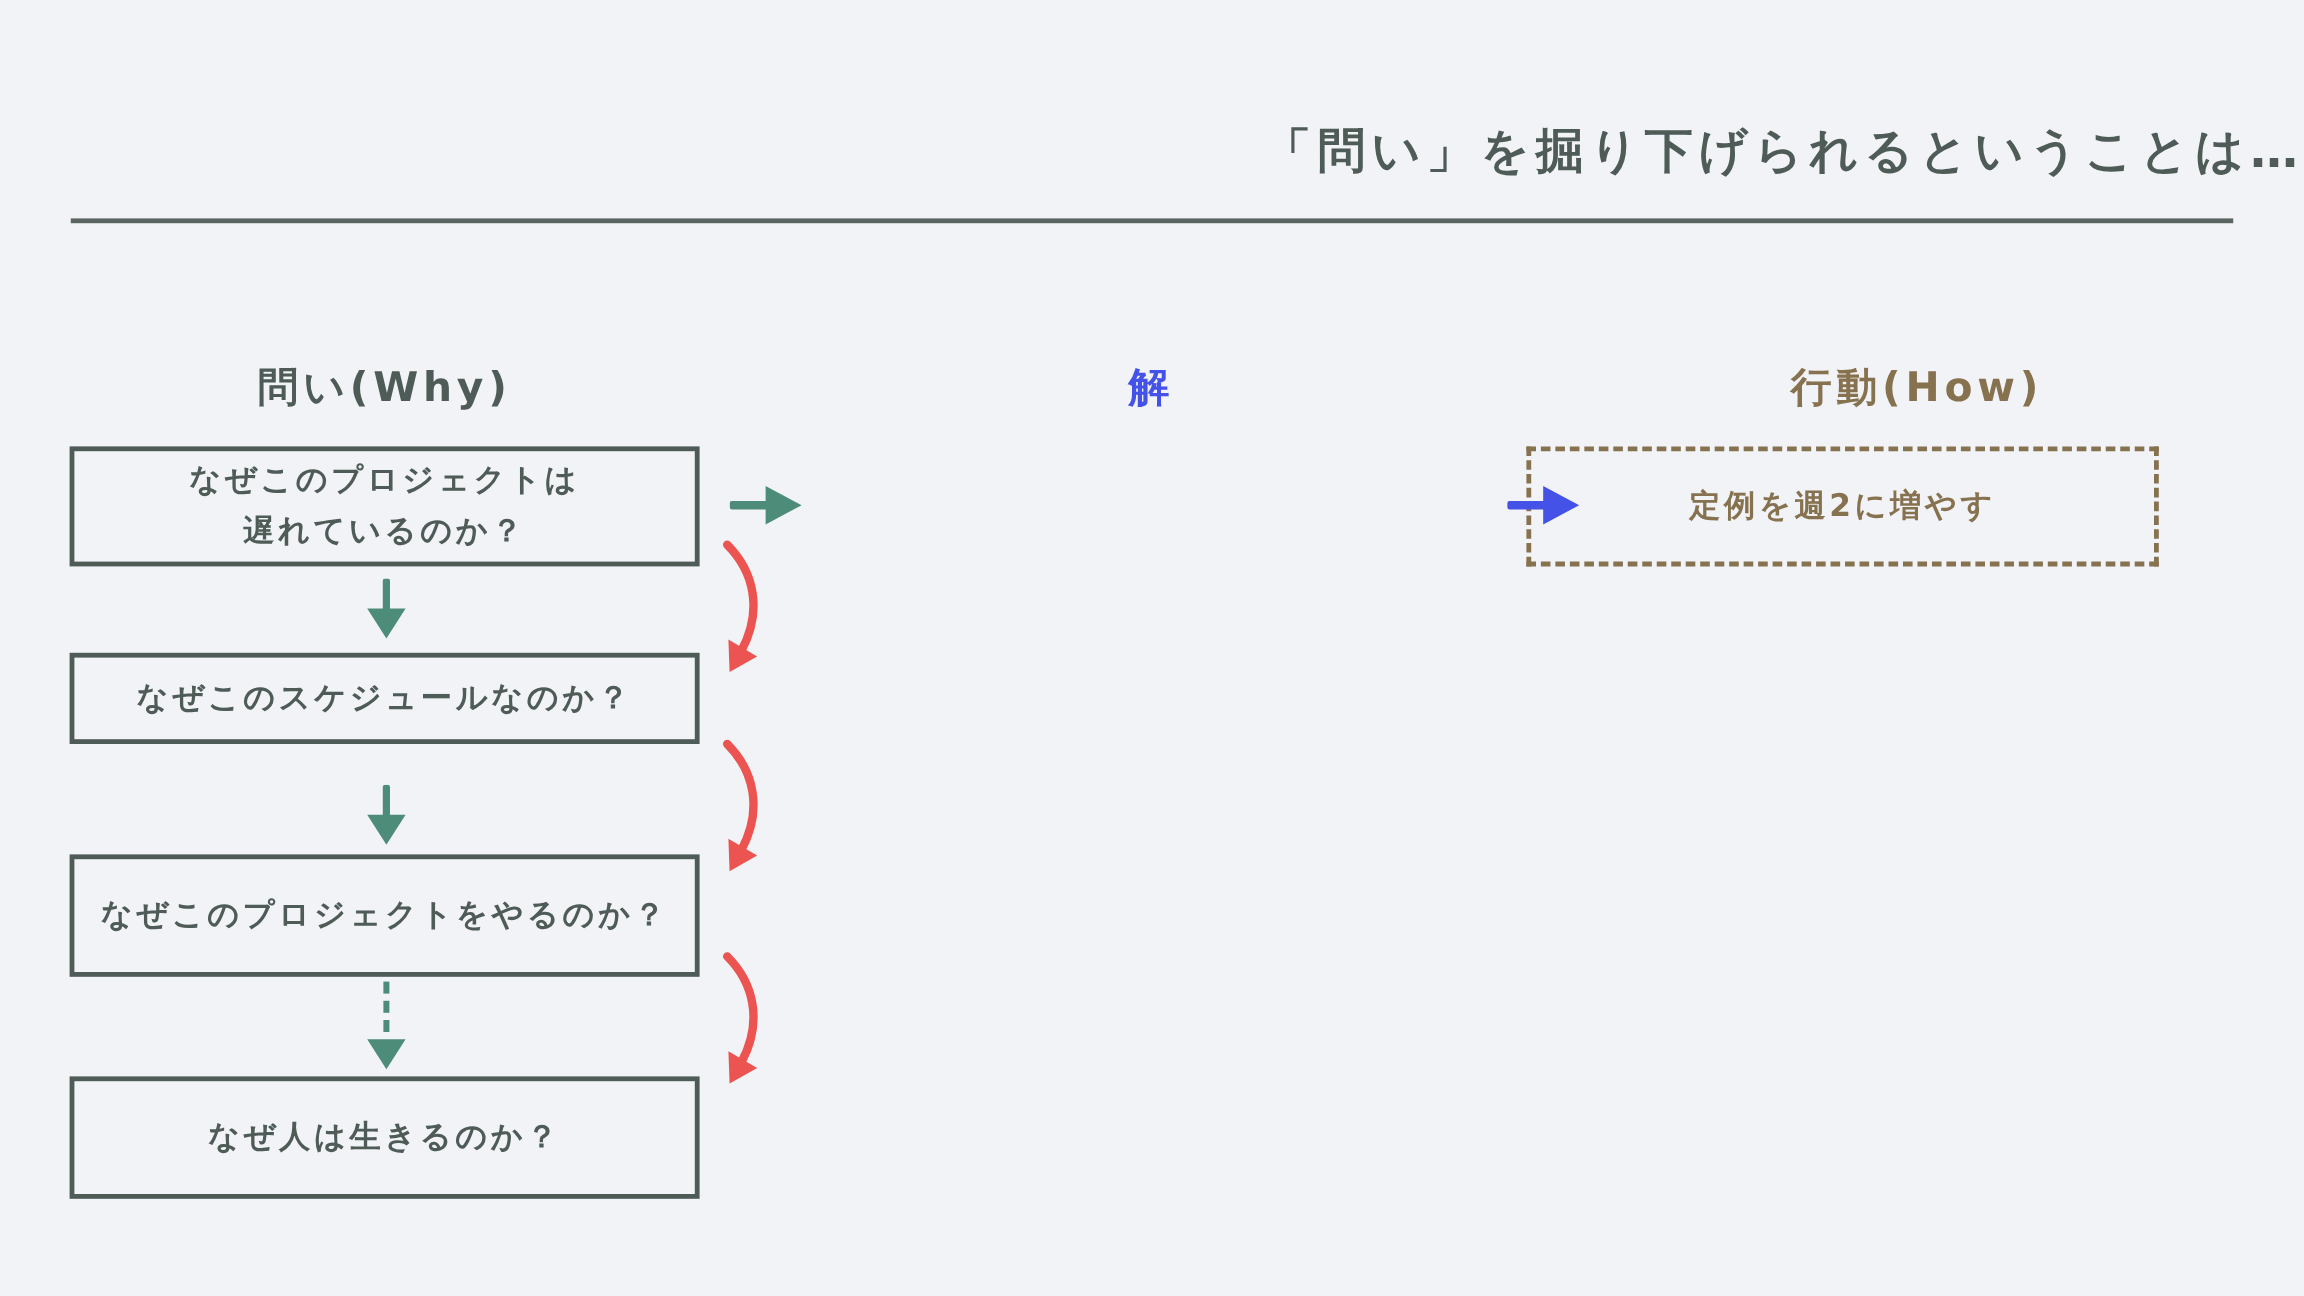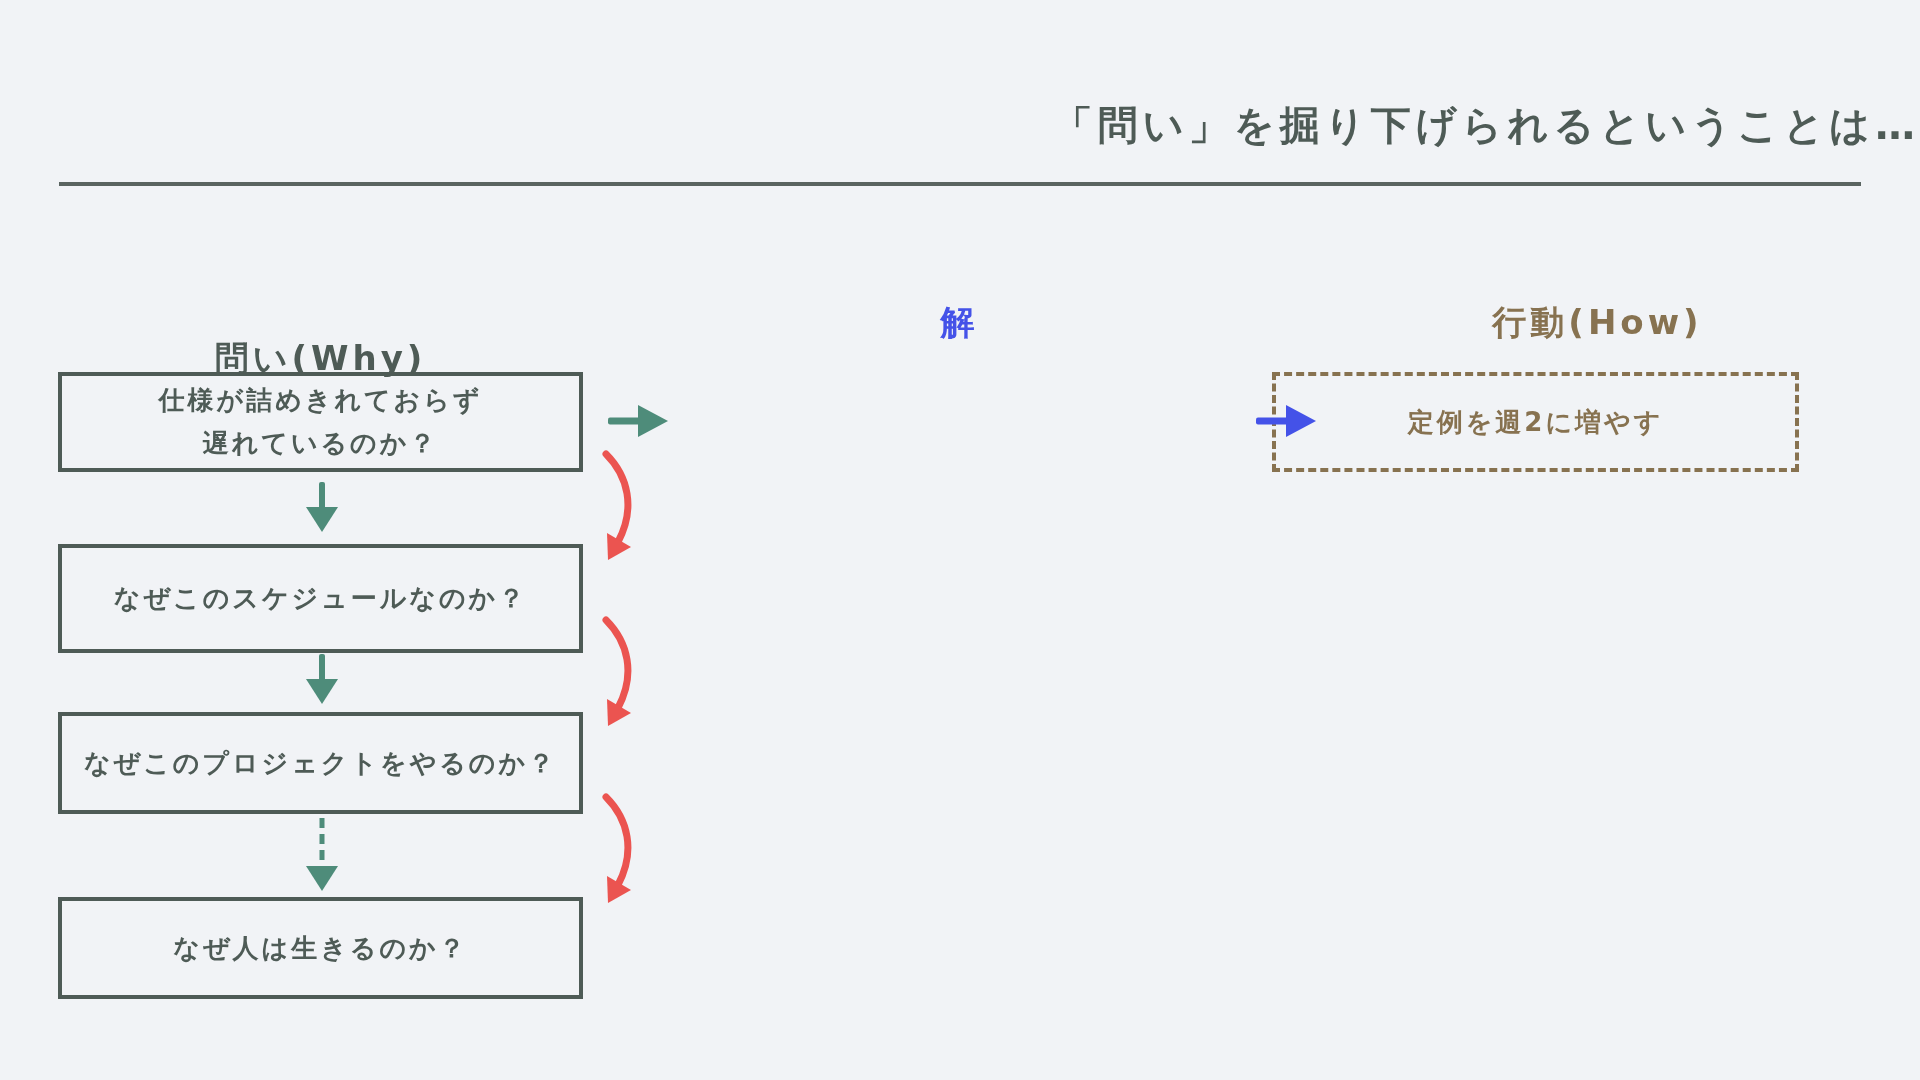--- a/index.html
+++ b/index.html
@@ -25,39 +25,39 @@
     position: absolute; left: 59px; top: 182px;
     width: 1802px; height: 4px;
     background: #5A6460;
   }
 
   .col-header {
     position: absolute; top: 300px;
     font-size: 34px; font-weight: bold; letter-spacing: 4px;
     text-align: center;
   }
-  .col-header.why    { left: 58px;   width: 525px; color: #4E5B56; margin-top: 36px; }
+  .col-header.why    { left: 58px;   width: 525px; color: #4E5B56; }
   .col-header.answer { left: 697px;  width: 525px; color: #4452E8; }
   .col-header.how    { left: 1334px; width: 527px; color: #877250; }
 
   .box {
     position: absolute;
     display: flex; flex-direction: column;
     justify-content: center; align-items: center;
     font-size: 26px; font-weight: bold;
     letter-spacing: 3px; line-height: 1.65;
     text-align: center;
   }
   .why-box {
     left: 58px; width: 525px;
     border: 4px solid #4E5B56;
     color: #4E5B56;
   }
   .box1 { top: 372px; height: 100px; }
-  .box2 { top: 544px; height: 109px; text-align: right; }
+  .box2 { top: 544px; height: 76px; text-align: right; }
   .box3 { top: 712px; height: 102px; align-items: center; }
   .box4 { top: 897px; height: 102px; }
 
   .answer-box {
     left: 697px; top: 372px; width: 525px; height: 100px;
     border: 4px dashed #4452E8;
     color: #4452E8;
   }
   .how-box {
     left: 1272px; top: 372px; width: 527px; height: 100px;
@@ -81,21 +81,21 @@
 <div class="canvas">
 
   <h1 class="title">「問い」を掘り下げられるということは…</h1>
   <div class="divider"></div>
 
   <div class="col-header why">問い(Why)</div>
   <div class="col-header answer">解</div>
   <div class="col-header how">行動(How)</div>
 
   <div class="box why-box box1">
-    <span>仕様が詰めきれておらず</span>
+    <span>なぜこのプロジェクトは</span>
     <span>遅れているのか？</span>
   </div>
   <div class="box why-box box2">
     <span>なぜこのスケジュールなのか？</span>
   </div>
   <div class="box why-box box3">
     <span>なぜこのプロジェクトをやるのか？</span>
   </div>
   <div class="box why-box box4">
     <span>なぜ人は生きるのか？</span>

